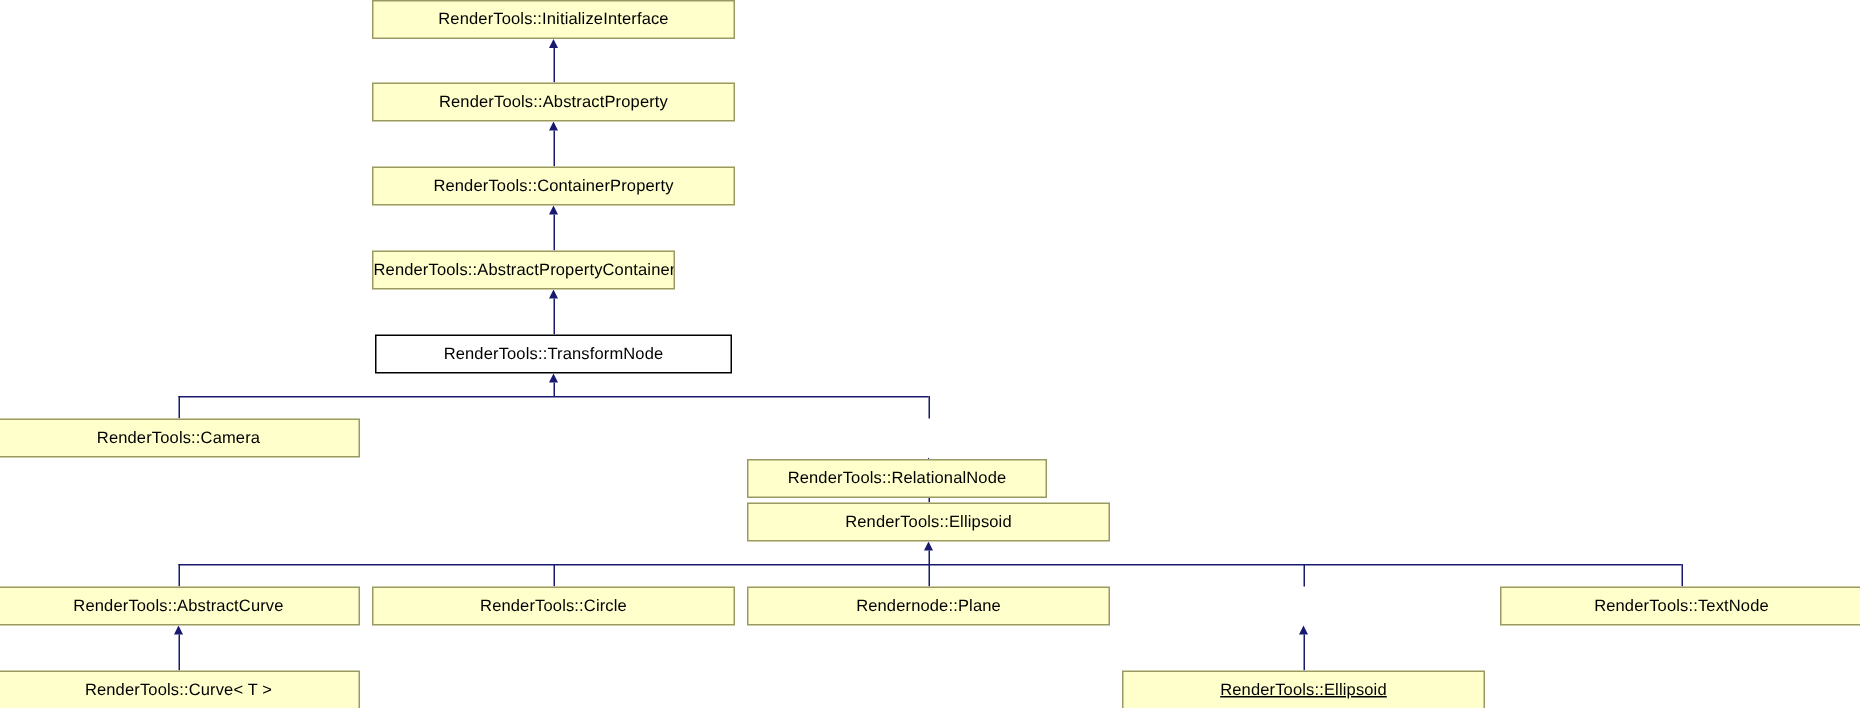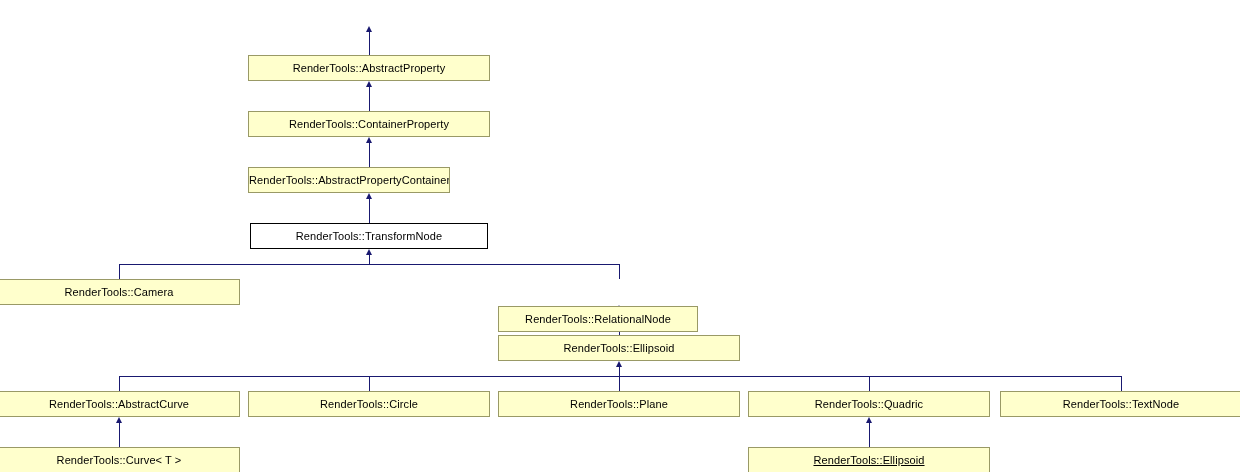--- a/index.html
+++ b/index.html
@@ -79,20 +79,23 @@
     <div class="edge h" style="left: 119px; top: 376px; width: 1002px;"></div>
     <div class="edge v" style="left: 119px; top: 376px; height: 15px;"></div>
     <div class="edge v" style="left: 369px; top: 376px; height: 15px;"></div>
     <div class="edge v" style="left: 619px; top: 376px; height: 15px;"></div>
     <div class="edge v" style="left: 869px; top: 376px; height: 15px;"></div>
     <div class="edge v" style="left: 1121px; top: 376px; height: 15px;"></div>
     <div class="edge v" style="left: 119px; top: 423px; height: 24px;"></div>
     <div class="arrow" style="left: 116px; top: 417px;"></div>
     <div class="edge v" style="left: 869px; top: 423px; height: 24px;"></div>
     <div class="arrow" style="left: 866px; top: 417px;"></div>
+    <div class="node" style="left: 248px; top: 0px; width: 242px;">
+      <span class="label">RenderTools::InitializeInterface</span>
+    </div>
     <div class="node" style="left: 248px; top: 111px; width: 242px;">
       <span class="label">RenderTools::ContainerProperty</span>
     </div>
     <div class="node" style="left: 248px; top: 55px; width: 242px;">
       <span class="label">RenderTools::AbstractProperty</span>
     </div>
     <div class="node" style="left: 248px; top: 167px; width: 202px;">
       <span class="label">RenderTools::AbstractPropertyContainer</span>
     </div>
     <div class="node current" style="left: 250px; top: 223px; width: 238px;">
@@ -107,24 +110,21 @@
     <div class="node" style="left: 498px; top: 335px; width: 242px;">
       <span class="label">RenderTools::Ellipsoid</span>
     </div>
     <div class="node" style="left: -2px; top: 391px; width: 242px;">
       <span class="label">RenderTools::AbstractCurve</span>
     </div>
     <div class="node" style="left: 248px; top: 391px; width: 242px;">
       <span class="label">RenderTools::Circle</span>
     </div>
     <div class="node" style="left: 498px; top: 391px; width: 242px;">
-      <span class="label">RenderTools::Plane</span>
-    </div>
-    <div class="node" style="left: 748px; top: 391px; width: 242px;">
-      <span class="label">RenderTools::Quadric</span>
+      <span class="label">Rendernode::Plane</span>
     </div>
     <div class="node" style="left: 1000px; top: 391px; width: 242px;">
       <span class="label">RenderTools::TextNode</span>
     </div>
     <div class="node" style="left: -2px; top: 447px; width: 242px;">
       <span class="label">RenderTools::Curve&lt; T &gt;</span>
     </div>
     <div class="node" style="left: 748px; top: 447px; width: 242px; text-decoration: underline;">
       <span class="label">RenderTools::Ellipsoid</span>
     </div>

